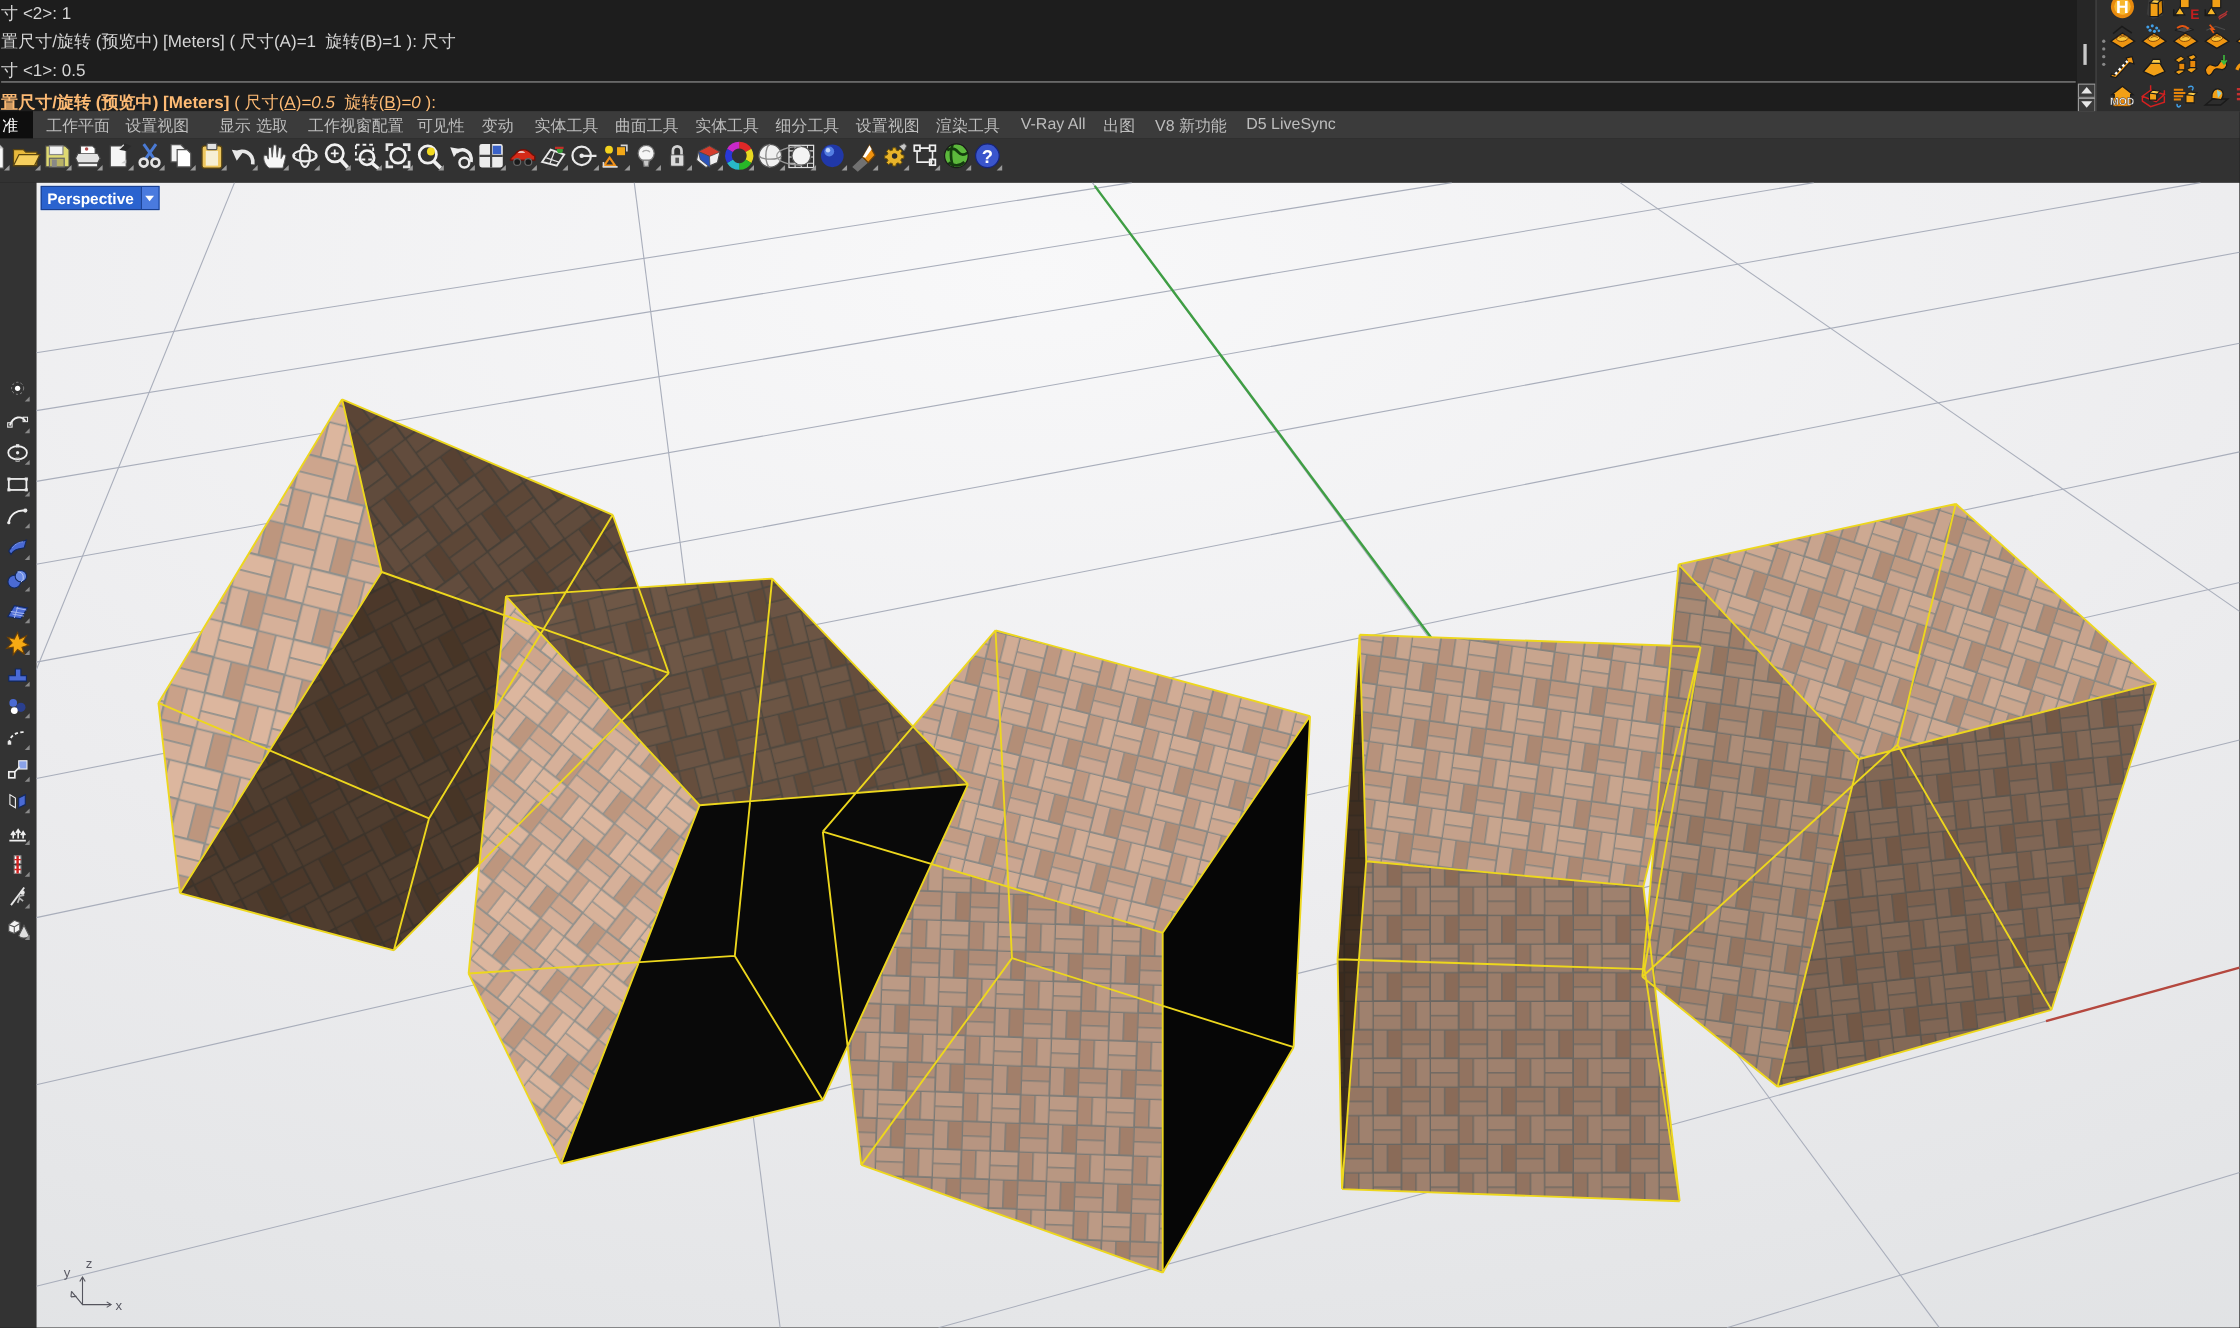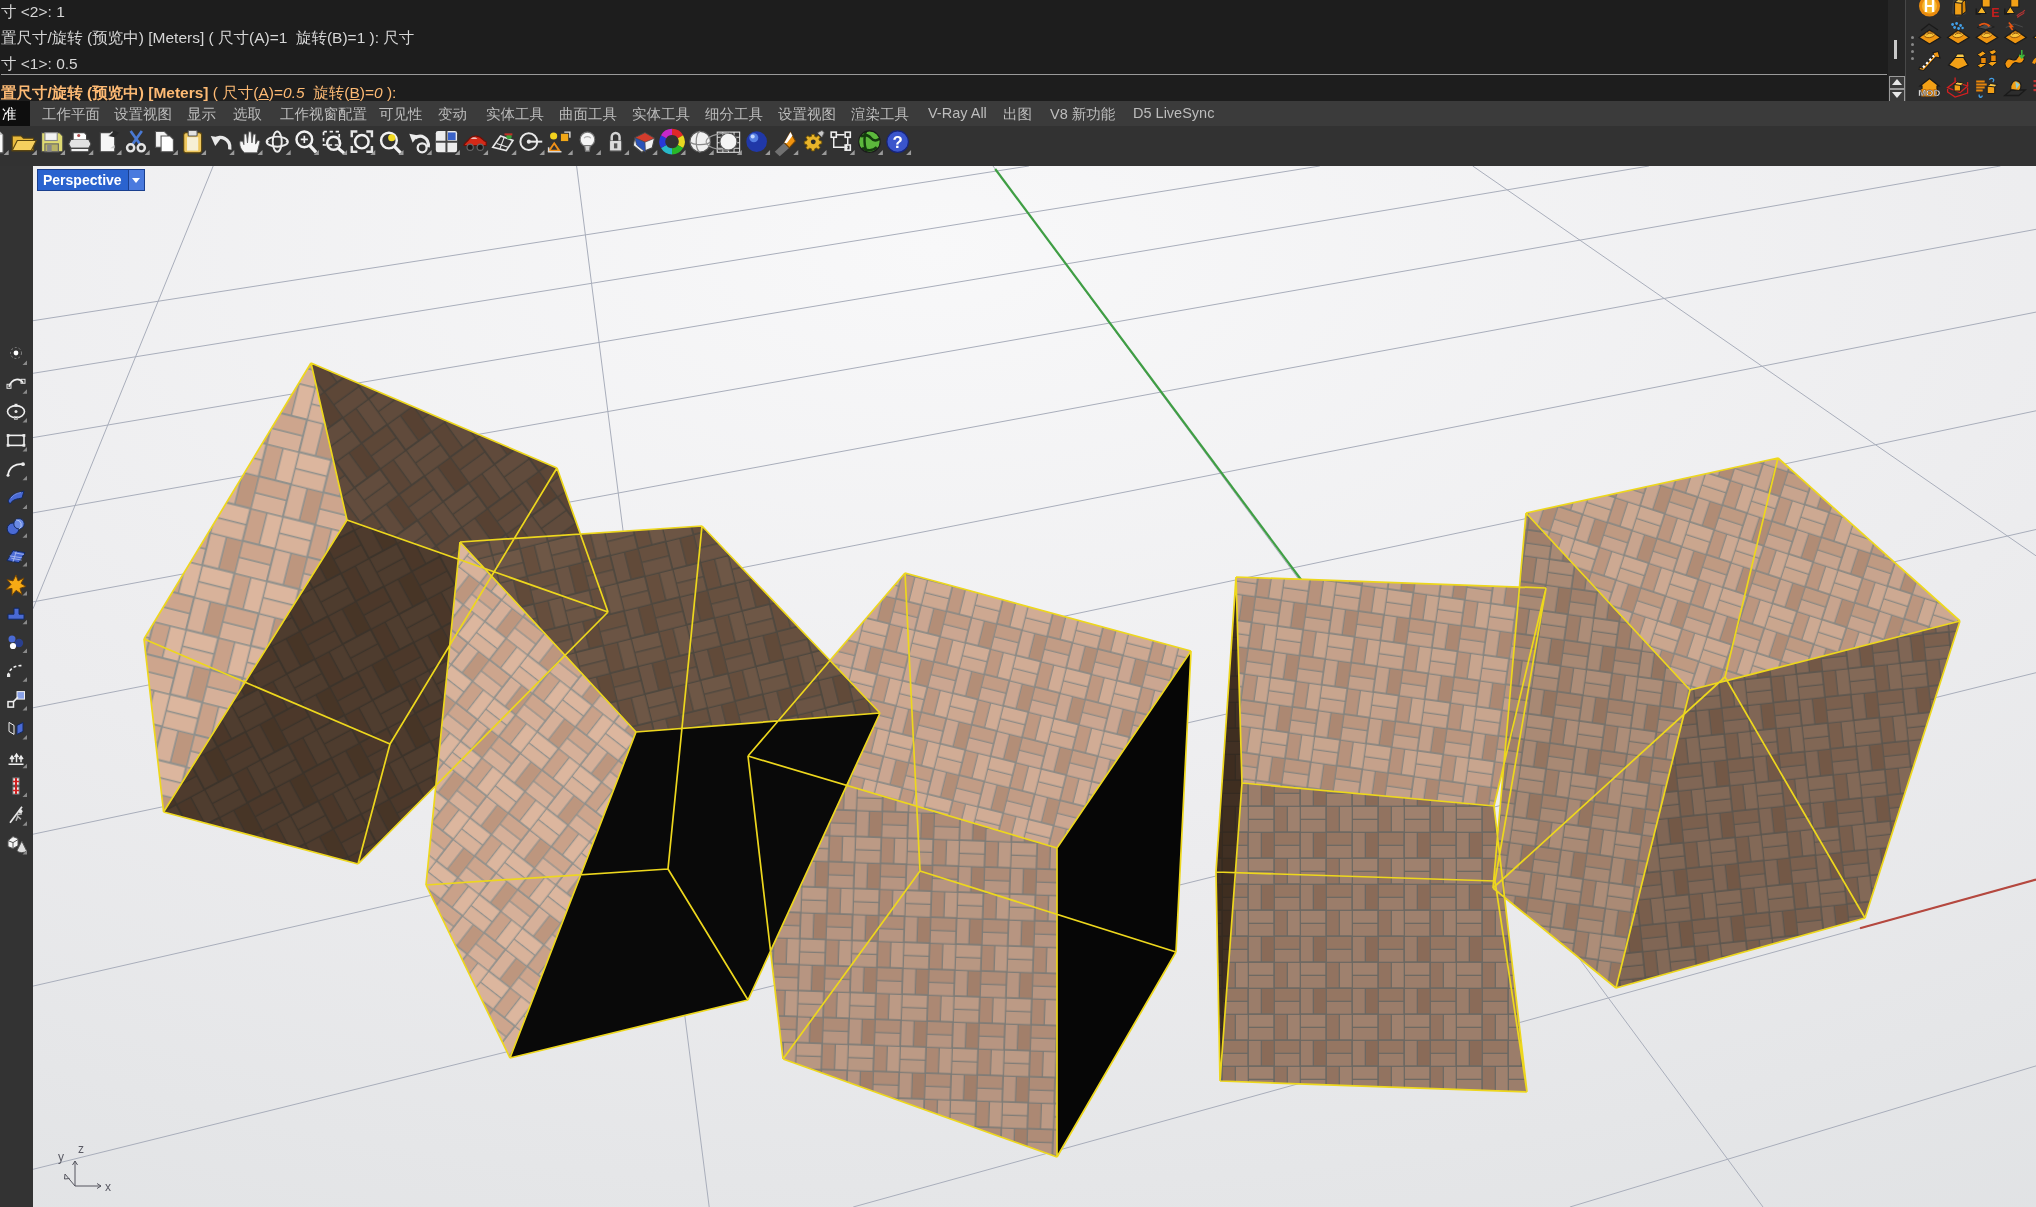--- a/index.html
+++ b/index.html
@@ -151,21 +151,21 @@
  <div class="abs" style="left:5px;top:43px;width:3px;height:3px;border-radius:2px;background:#888"></div>
  <div class="abs" style="left:5px;top:50px;width:3px;height:3px;border-radius:2px;background:#888"></div>
  <div class="abs" style="left:5px;top:57px;width:3px;height:3px;border-radius:2px;background:#888"></div>
 </div>
 <div class="abs" id="menubar">
  <div class="abs" style="left:0;top:0;width:30px;height:25px;background:#0e0e0e;color:#fff">
       <span style="position:absolute;left:2px;top:4px">准</span>
     </div>
  <span style="position:absolute;left:42px;top:4px">工作平面</span>
     <span style="position:absolute;left:114px;top:4px">设置视图</span>
-    <span style="position:absolute;left:187px;top:4px">显示</span>
+    <span style="position:absolute;left:199px;top:4px">显示</span>
     <span style="position:absolute;left:233px;top:4px">选取</span>
     <span style="position:absolute;left:280px;top:4px">工作视窗配置</span>
     <span style="position:absolute;left:379px;top:4px">可见性</span>
     <span style="position:absolute;left:438px;top:4px">变动</span>
     <span style="position:absolute;left:486px;top:4px">实体工具</span>
     <span style="position:absolute;left:559px;top:4px">曲面工具</span>
     <span style="position:absolute;left:632px;top:4px">实体工具</span>
     <span style="position:absolute;left:705px;top:4px">细分工具</span>
     <span style="position:absolute;left:778px;top:4px">设置视图</span>
     <span style="position:absolute;left:851px;top:4px">渲染工具</span>

